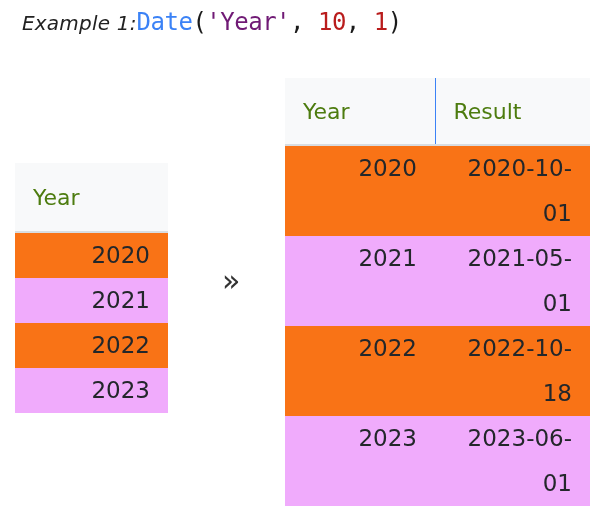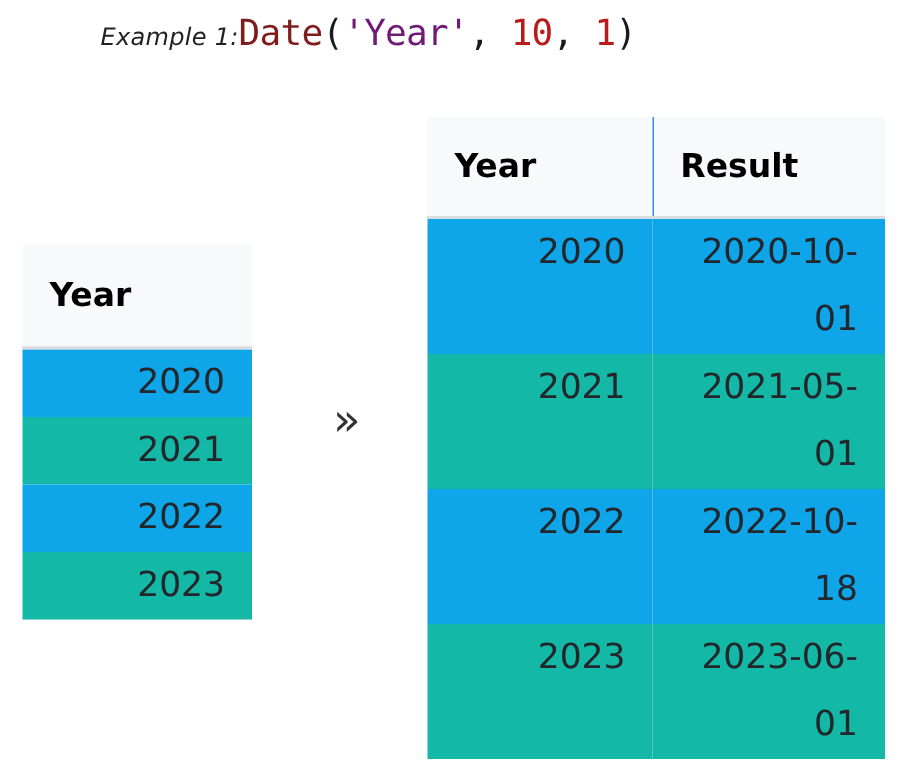--- a/index.html
+++ b/index.html
@@ -20,61 +20,60 @@
   #title-line {
     position: absolute;
     left: 22px;
     top: 10px;
     white-space: nowrap;
     line-height: 1;
   }
   .title-prefix {
     font-family: "DejaVu Sans", "Liberation Sans", sans-serif;
     font-style: italic;
-    font-size: 16px;
+    font-size: 20px;
     color: #222222;
     letter-spacing: 0.2px;
-    margin-left: 45px;
   }
   .code-span {
     font-family: "DejaVu Sans Mono", "Liberation Mono", monospace;
     font-size: 24px;
     letter-spacing: -0.5px;
   }
-  .code-fn     { color: #7f1d1d; }
+  .code-fn     { color: #3b82f6; }
   .code-punct  { color: #1a1a1a; }
   .code-str    { color: #701a75; }
   .code-num    { color: #b91c1c; }
 
   
   .tbl {
     position: absolute;
     border-collapse: collapse;
     font-size: 23px;
     color: #23272b;
     table-layout: fixed;
   }
   .tbl th {
     background: #f8f9fa;
-    font-weight: bold;
-    color: #000000;
+    font-weight: normal;
+    color: #4d7c0f;
     font-size: 22px;
     text-align: left;
     padding: 0 18px;
     vertical-align: middle;
     border-bottom: 2px solid #d9dde1;
   }
   .tbl td {
     text-align: right;
     padding: 0 18px;
     vertical-align: middle;
     border: none;
   }
-  .tbl tbody tr.row-odd  td { background: #0ea5e9; }
-  .tbl tbody tr.row-even td { background: #14b8a6; }
+  .tbl tbody tr.row-odd  td { background: #f97316; }
+  .tbl tbody tr.row-even td { background: #f0abfc; }
 
   
   #left-table {
     left: 15px;
     top: 163px;
     width: 153px;
   }
   #left-table th {
     height: 68px;
   }

